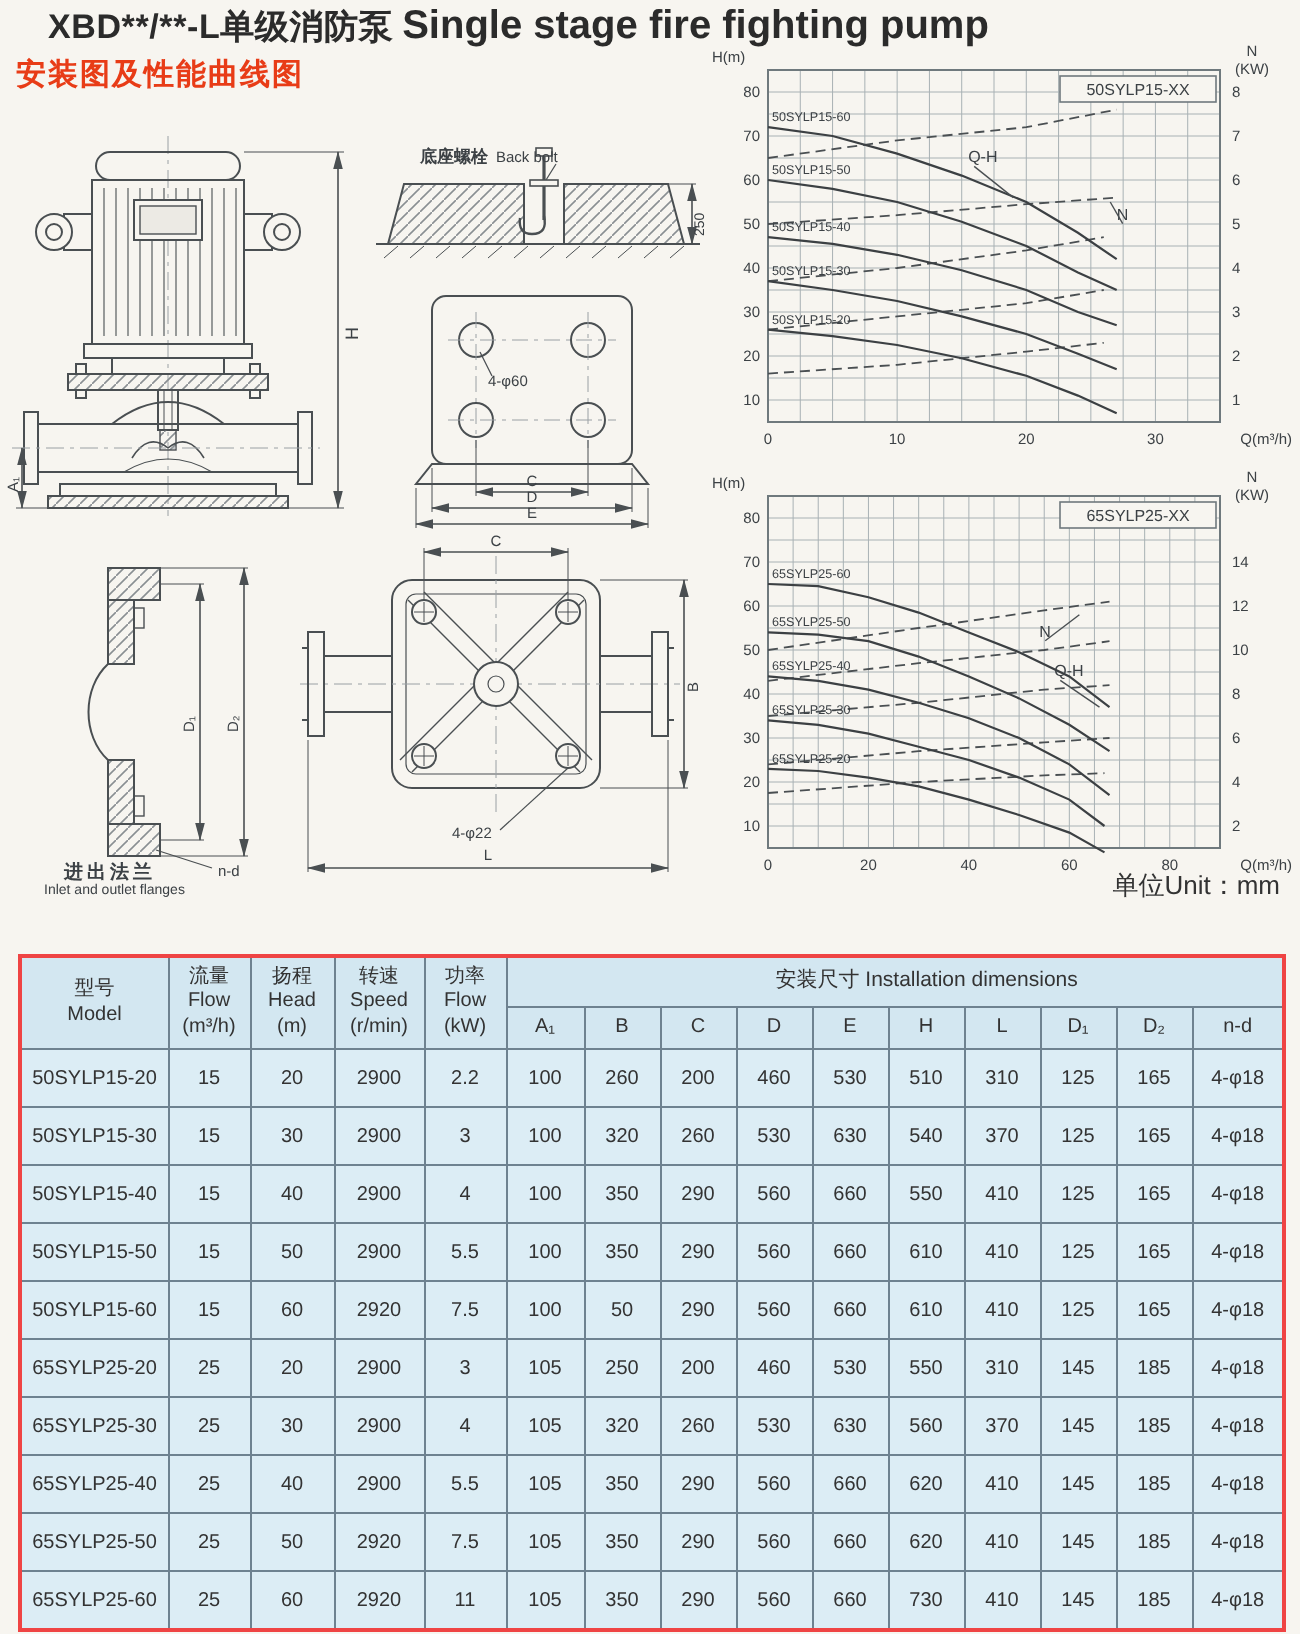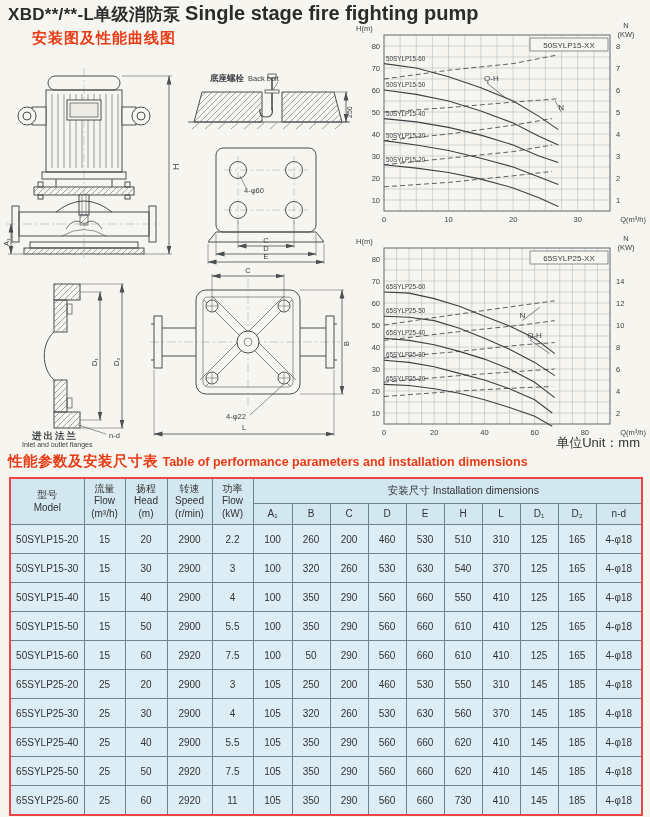--- a/index.html
+++ b/index.html
@@ -1,22 +1,22 @@
 <!DOCTYPE html>
 <html><head>
 <meta charset="utf-8">
 <style>
   html,body{margin:0;padding:0;background:#e8e6e1;}
   .page{position:relative;width:650px;height:817px;background:#f7f5f0;overflow:hidden;
         font-family:"Liberation Sans",sans-serif;color:#2b2b2b;}
   .abs{position:absolute;}
   .page-title{left:8px;top:2px;font-weight:bold;white-space:nowrap;}
-  .page-title .zh{font-size:17px;letter-spacing:.3px;}
+  .page-title .zh{font-size:17px;letter-spacing:.3px;margin-left:16px;}
   .page-title .en{font-size:20px;}
-  .sec-head{left:8px;top:29px;color:#e83c17;font-weight:bold;line-height:1.15;margin-left:24px;}
+  .sec-head{left:8px;top:29px;color:#e83c17;font-weight:bold;line-height:1.15;}
   .sec-head .zh{display:block;font-size:15px;letter-spacing:1px;}
   .sec-head .en{display:block;font-size:12.5px;}
   .sec-head2{left:8px;top:452px;color:#e83c17;font-weight:bold;white-space:nowrap;}
   .sec-head2 .zh{font-size:14.5px;letter-spacing:.5px;}
   .sec-head2 .en{font-size:12.5px;}
   .unit-note{right:10px;top:434px;font-size:13px;color:#333;}
   svg{display:block;overflow:visible;}
   svg text{fill:#3c4145;font-family:"Liberation Sans",sans-serif;}
   .dia path,.dia rect,.dia circle,.dia line,.dia polygon,.dia polyline{vector-effect:none;}
   table.perf{position:absolute;left:9px;top:477px;width:632px;border-collapse:collapse;
@@ -356,24 +356,20 @@
         <text x="32" y="122.19999999999999" font-size="6.3">65SYLP25-30</text>
         <polyline points="30,149.4 55.111111111111114,150.5 80.22222222222223,153.8 105.33333333333333,158.2 130.44444444444446,164.8 155.55555555555554,172.5 180.66666666666666,181.3 198.24444444444444,191.2" fill="none" stroke="#3c4043" stroke-width="1.1"></polyline>
         <text x="32" y="146.4" font-size="6.3">65SYLP25-20</text>
         <text x="173.13333333333333" y="103.19999999999999" font-size="8">Q-H</text>
         <line x1="176.13333333333333" y1="105.19999999999999" x2="195.73333333333332" y2="118.6" stroke="#4a4f52" stroke-width="0.7"></line>
         <text x="165.6" y="83.4" font-size="8">N</text>
         <line x1="168.6" y1="85.4" x2="185.6888888888889" y2="72.4" stroke="#4a4f52" stroke-width="0.7"></line>
       </svg>
     </div>
 
-  <div class="abs sec-head2">
-    <span class="zh">性能参数及安装尺寸表</span>
-    <span class="en">Table of performance parameters and installation dimensions</span>
-  </div>
   <div class="abs unit-note">单位Unit：mm</div>
 
   <table class="perf">
     <colgroup>
       <col style="width:74px">
         <col style="width:41px">
         <col style="width:42px">
         <col style="width:45px">
         <col style="width:41px">
       <col style="width:39px">

